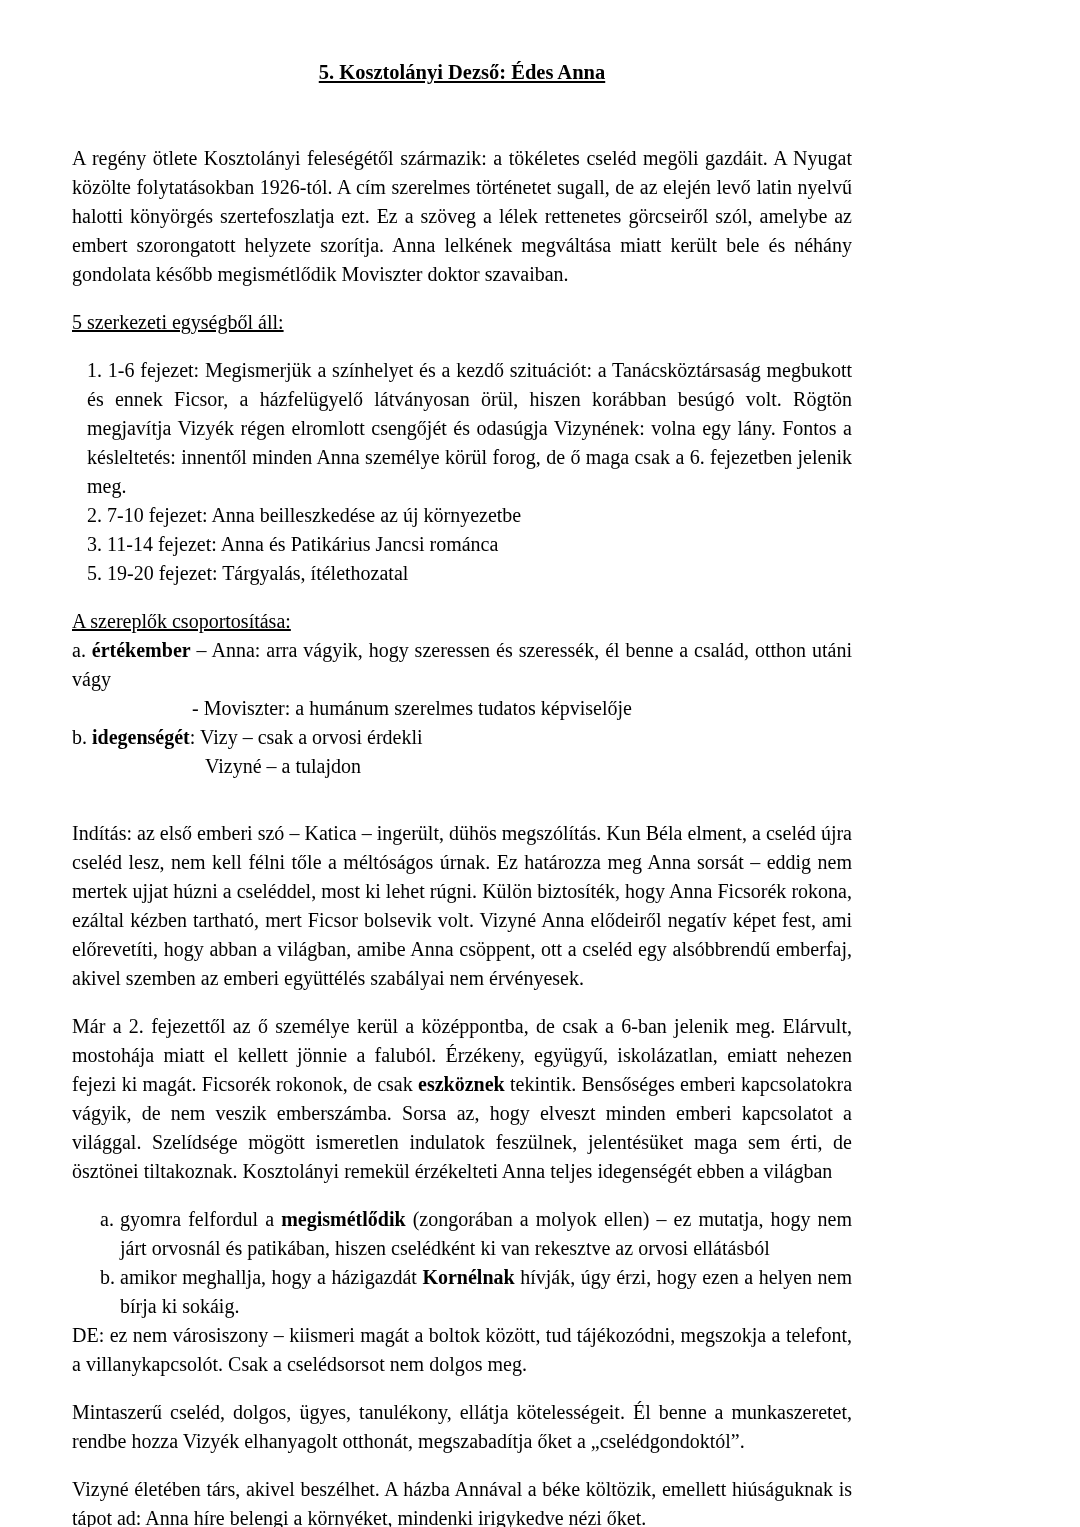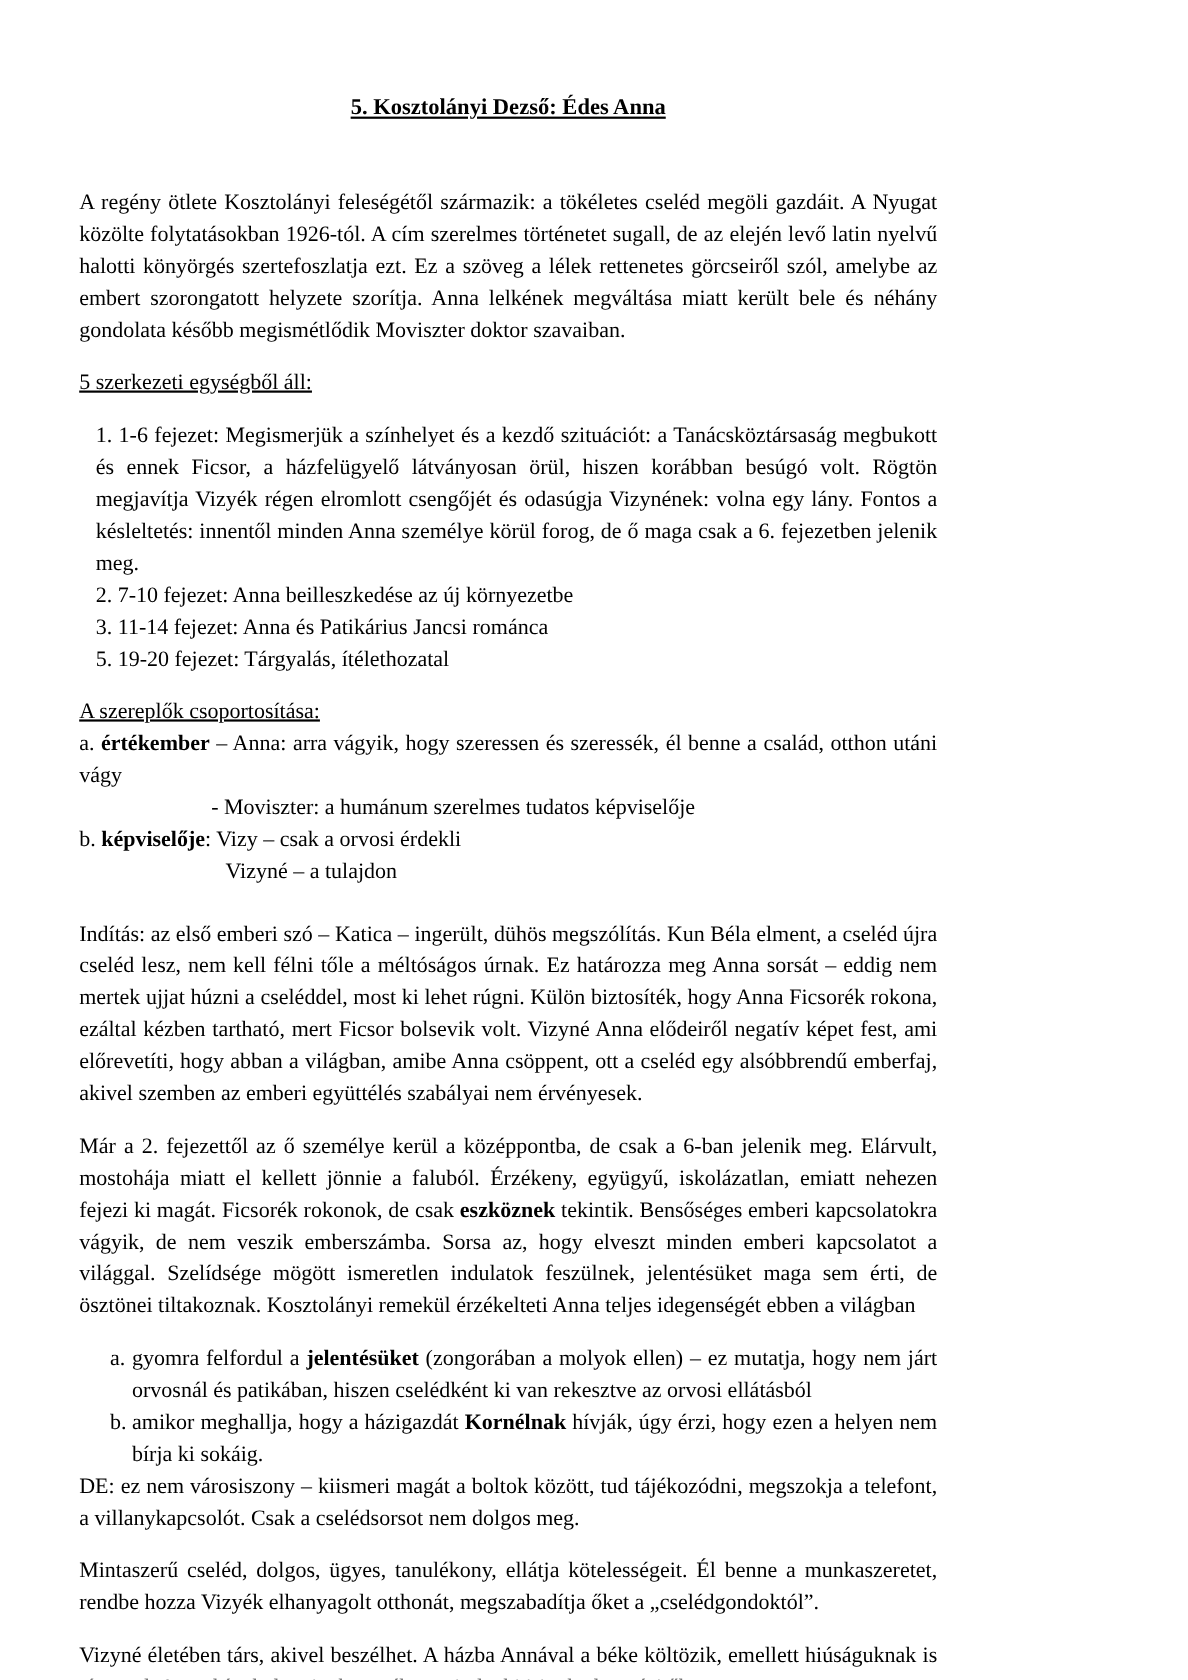--- a/index.html
+++ b/index.html
@@ -1,20 +1,20 @@
 <!DOCTYPE html>
 <html lang="hu"><head>
 <meta charset="utf-8">
 <style>
   html, body { margin: 0; padding: 0; background: #ffffff; }
   .page {
     width: 924px;
     height: 1527px;
     box-sizing: border-box;
-    padding: 84px 72px 0 72px;
+    padding: 58px 72px 0 72px;
     background: #ffffff;
     color: #000000;
     font-family: "Liberation Serif", "DejaVu Serif", serif;
     font-size: 20px;
     line-height: 29px;
     overflow: hidden;
   }
   .doc-title {
     text-align: center;
     font-weight: bold;
@@ -24,21 +24,21 @@
   }
   p.para {
     margin: 0 0 19px 0;
     text-align: justify;
   }
   .heading-underline {
     text-decoration: underline;
     margin: 0 0 19px 0;
   }
   .block { margin: 0 0 19px 15px; }
-  .block-wide { margin: 0 0 28px 0; }
+  .block-wide { margin: 0 0 38px 0; }
   .line { text-align: justify; }
   .indent-moviszter { margin-left: 120px; }
   .indent-roles { margin-left: 133px; }
   .hang { display: flex; }
   .hang .marker { flex: 0 0 33px; box-sizing: border-box; padding-left: 13px; }
   .hang .hang-body { flex: 1; text-align: justify; }
   .no-gap { margin-bottom: 0; }
 </style>
 </head>
 <body>
@@ -56,32 +56,32 @@
     <div class="line">2. 7-10 fejezet: Anna beilleszkedése az új környezetbe</div>
     <div class="line">3. 11-14 fejezet: Anna és Patikárius Jancsi románca</div>
     <div class="line">5. 19-20 fejezet: Tárgyalás, ítélethozatal</div>
   </div>
 
   <div class="heading-underline" style="margin-bottom:0">A szereplők csoportosítása:</div>
 
   <div class="block-wide">
     <div class="line"><span>a. </span><span style="font-weight: bold;">értékember</span><span> – Anna: arra vágyik, hogy szeressen és szeressék, él benne a család, otthon utáni vágy</span></div>
     <div class="line indent-moviszter">- Moviszter: a humánum szerelmes tudatos képviselője</div>
-    <div class="line"><span>b. </span><span style="font-weight: bold;">képviselője</span><span>: Vizy – csak a orvosi érdekli</span></div>
+    <div class="line"><span>b. </span><span style="font-weight: bold;">idegenségét</span><span>: Vizy – csak a orvosi érdekli</span></div>
     <div class="line indent-roles">Vizyné – a tulajdon</div>
   </div>
 
   <p class="para">Indítás: az első emberi szó – Katica – ingerült, dühös megszólítás. Kun Béla elment, a cseléd újra cseléd lesz, nem kell félni tőle a méltóságos úrnak. Ez határozza meg Anna sorsát – eddig nem mertek ujjat húzni a cseléddel, most ki lehet rúgni. Külön biztosíték, hogy Anna Ficsorék rokona, ezáltal kézben tartható, mert Ficsor bolsevik volt. Vizyné Anna elődeiről negatív képet fest, ami előrevetíti, hogy abban a világban, amibe Anna csöppent, ott a cseléd egy alsóbbrendű emberfaj, akivel szemben az emberi együttélés szabályai nem érvényesek.</p>
 
   <p class="para"><span>Már a 2. fejezettől az ő személye kerül a középpontba, de csak a 6-ban jelenik meg. Elárvult, mostohája miatt el kellett jönnie a faluból. Érzékeny, együgyű, iskolázatlan, emiatt nehezen fejezi ki magát.  Ficsorék rokonok, de csak </span><span style="font-weight: bold;">eszköznek</span><span> tekintik. Bensőséges emberi kapcsolatokra vágyik, de nem veszik emberszámba. Sorsa az, hogy elveszt minden emberi kapcsolatot a világgal. Szelídsége mögött ismeretlen indulatok feszülnek, jelentésüket maga sem érti, de ösztönei tiltakoznak. Kosztolányi remekül érzékelteti Anna teljes idegenségét ebben a világban</span></p>
 
   <div class="block no-gap">
     <div class="hang">
       <span class="marker">a.</span>
-      <span class="hang-body"><span>gyomra felfordul a </span><span style="font-weight: bold;">jelentésüket</span><span> (zongorában a molyok ellen) – ez mutatja, hogy nem járt orvosnál és patikában, hiszen cselédként ki van rekesztve az orvosi ellátásból</span></span>
+      <span class="hang-body"><span>gyomra felfordul a </span><span style="font-weight: bold;">megismétlődik</span><span> (zongorában a molyok ellen) – ez mutatja, hogy nem járt orvosnál és patikában, hiszen cselédként ki van rekesztve az orvosi ellátásból</span></span>
     </div>
     <div class="hang">
       <span class="marker">b.</span>
       <span class="hang-body"><span>amikor meghallja, hogy a házigazdát </span><span style="font-weight: bold;">Kornélnak</span><span> hívják, úgy érzi, hogy ezen a helyen nem bírja ki sokáig.</span></span>
     </div>
   </div>
 
   <p class="para">DE: ez nem városiszony – kiismeri magát a boltok között, tud tájékozódni, megszokja a telefont, a villanykapcsolót. Csak a cselédsorsot nem dolgos meg.</p>
 
   <p class="para">Mintaszerű cseléd, dolgos, ügyes, tanulékony, ellátja kötelességeit. Él benne a munkaszeretet, rendbe hozza Vizyék elhanyagolt otthonát, megszabadítja őket a „cselédgondoktól”.</p>

